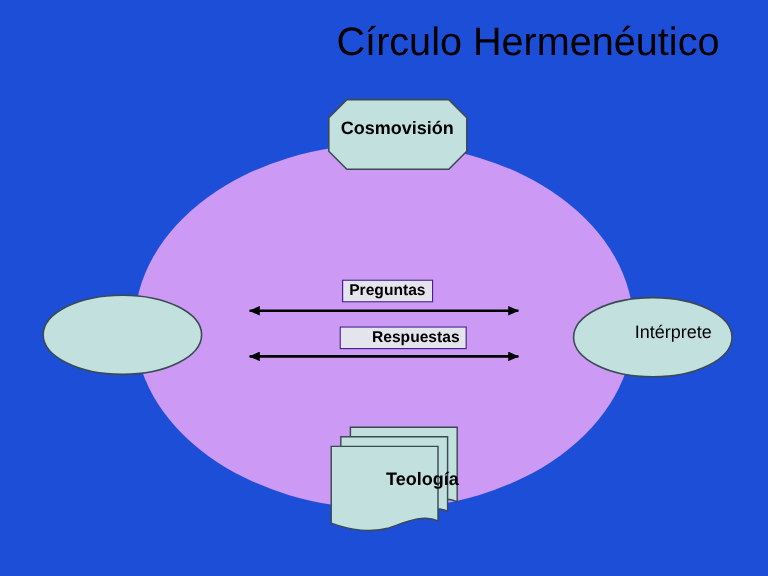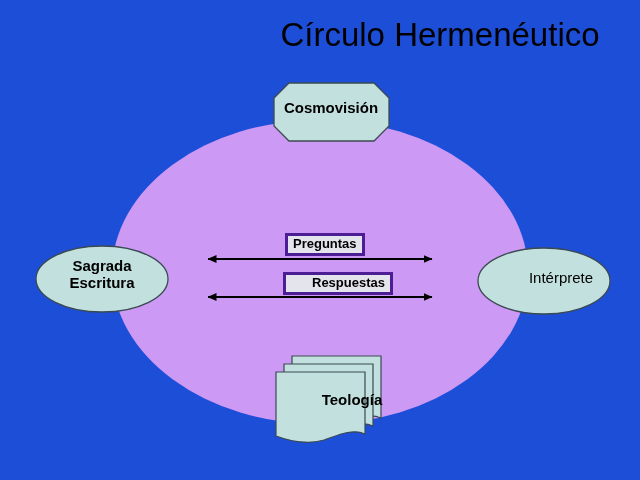--- a/index.html
+++ b/index.html
@@ -74,21 +74,21 @@
     font-weight: bold;
     padding-left: 22px;
   }
   .edge-label {
     position: absolute;
     font-family: "Liberation Sans", sans-serif;
     font-size: 13px;
     font-weight: bold;
     color: #000000;
     background: #E4E4EC;
-    border: 3px solid #4c1d95;
+    border: 1px solid #4c1d95;
     padding: 1px 5px 2px 5px;
     white-space: nowrap;
     line-height: 1.1;
   }
   #preguntas-label {
     left: 285px;
     top: 233px;
   }
   #respuestas-label {
     left: 283px;
@@ -130,22 +130,20 @@
 
     <g>
       <path d="M292,356 L381,356 L381,418 C368,412 352,420 340,424 C326,428 308,426 292,420 Z" fill="#C2E0DE" stroke="#3B4A52" stroke-width="1.2"></path>
       <path d="M284,364 L373,364 L373,426 C360,420 344,428 332,432 C318,436 300,434 284,428 Z" fill="#C2E0DE" stroke="#3B4A52" stroke-width="1.2"></path>
       <path d="M276,372 L365,372 L365,434 C352,428 336,436 324,440 C310,444 292,442 276,436 Z" fill="#C2E0DE" stroke="#3B4A52" stroke-width="1.2"></path>
     </g>
   </svg>
 
   <div class="node-label" id="cosmovision-label">Cosmovisión</div>
 
-  <div class="node-label" id="sagrada-label">Sagrada
-Escritura</div>
 
   <div class="node-label" id="interprete-label">Intérprete</div>
 
   <div class="node-label" id="teologia-label">Teología</div>
 
   <div class="edge-label" id="preguntas-label">Preguntas</div>
 
   <div class="edge-label" id="respuestas-label">Respuestas</div>
 
 </div>

